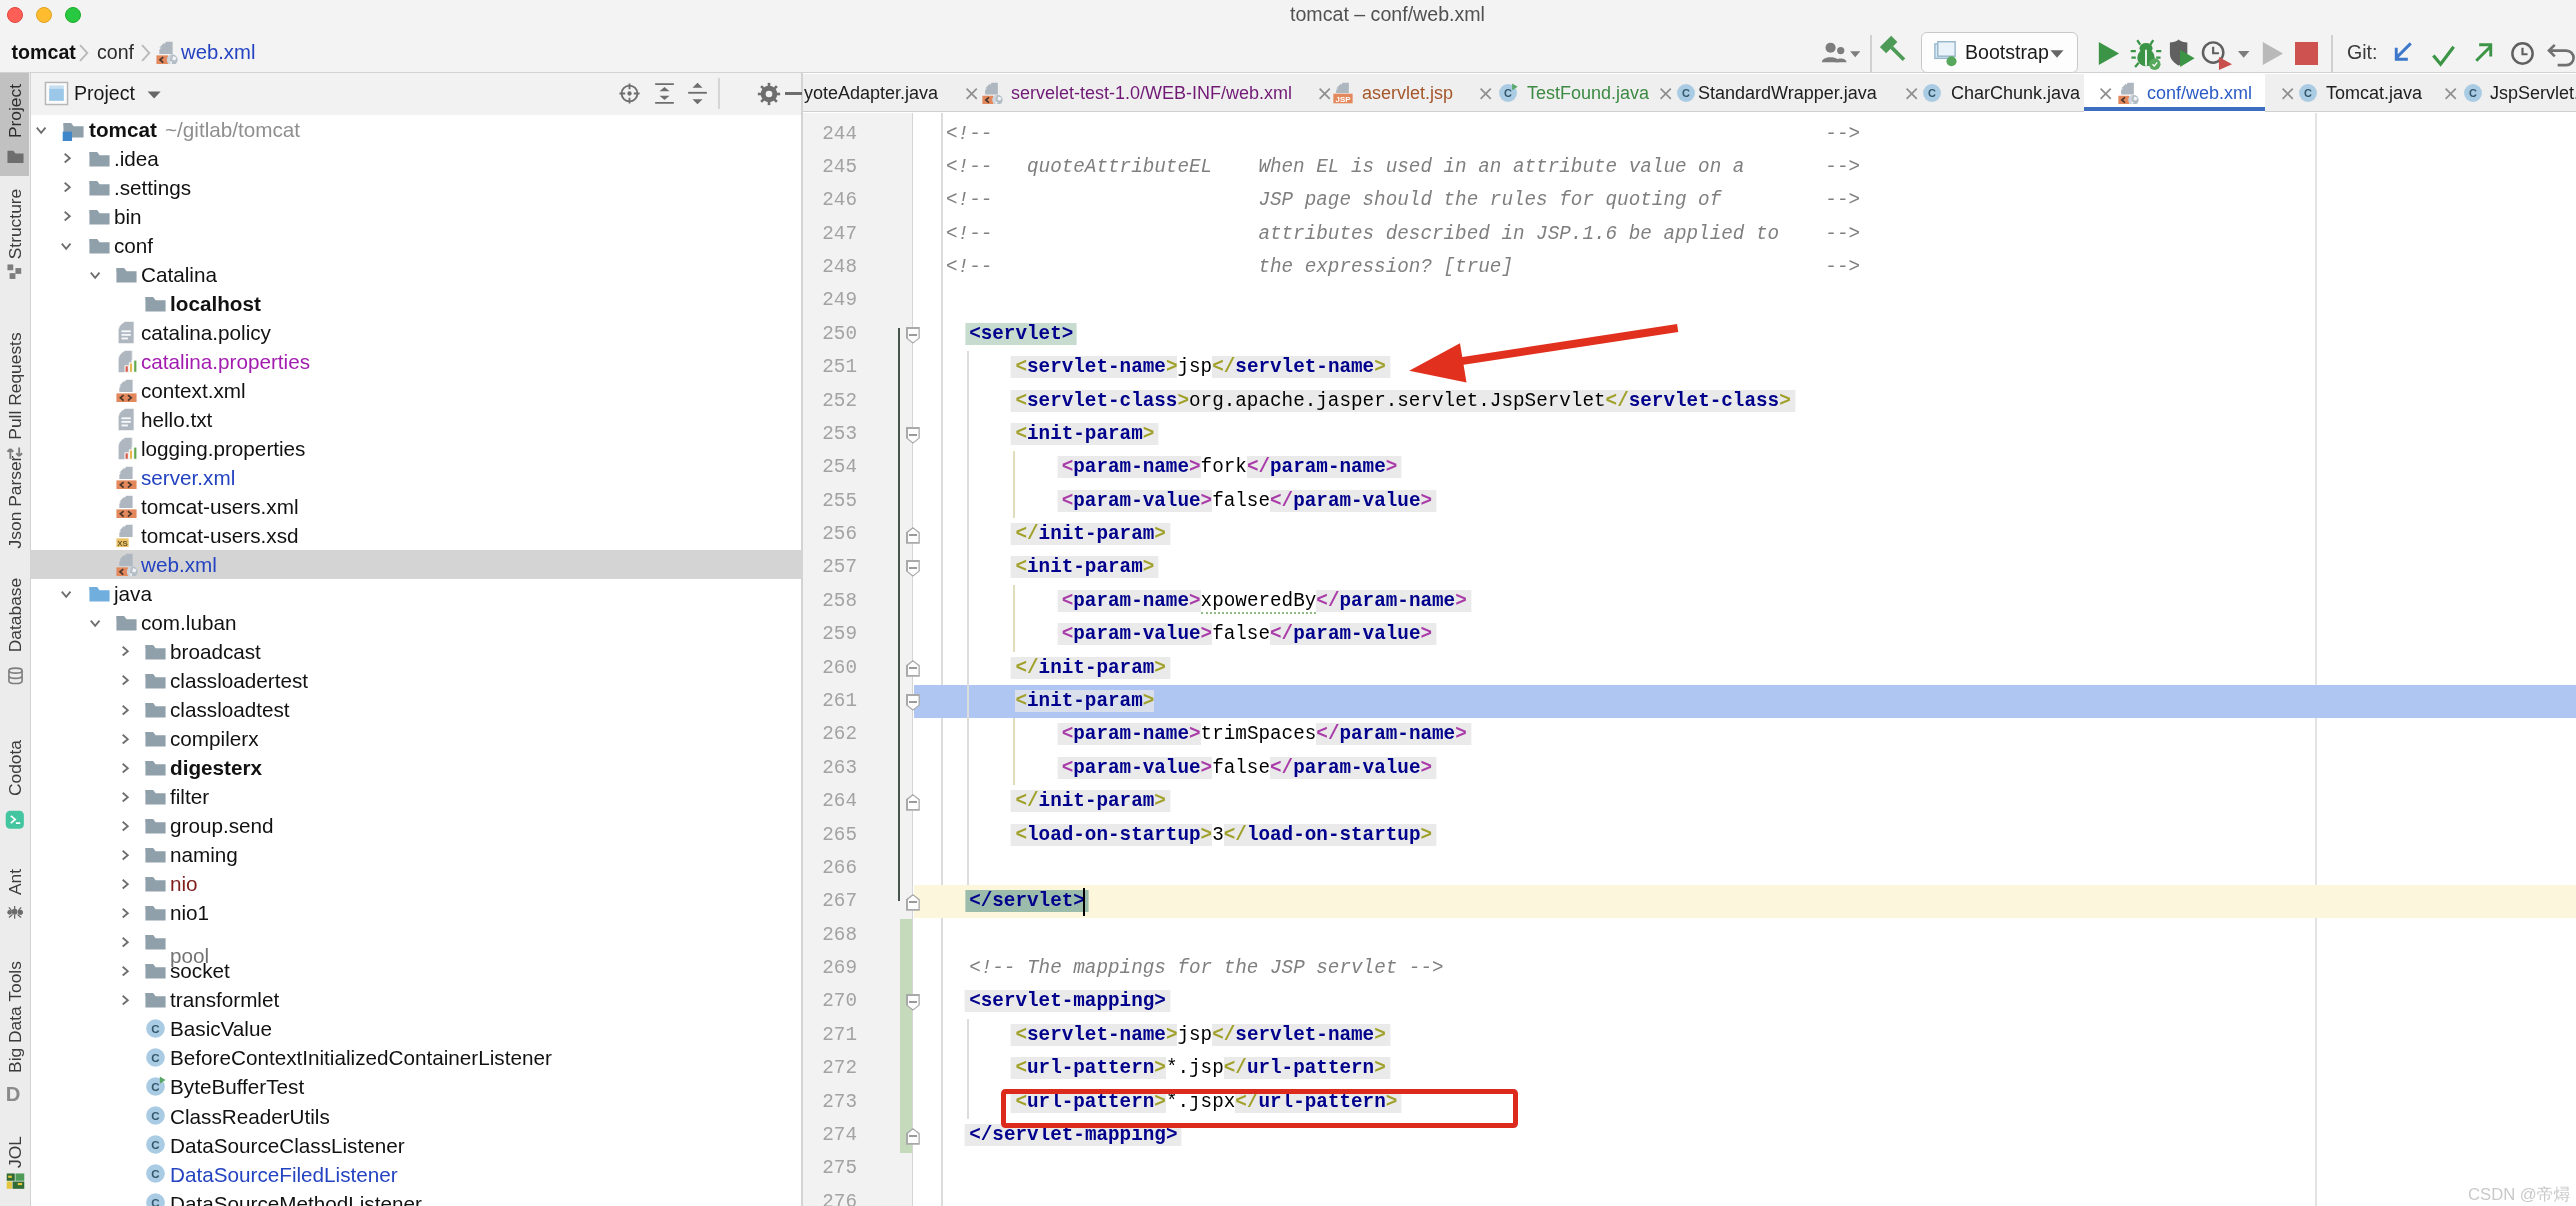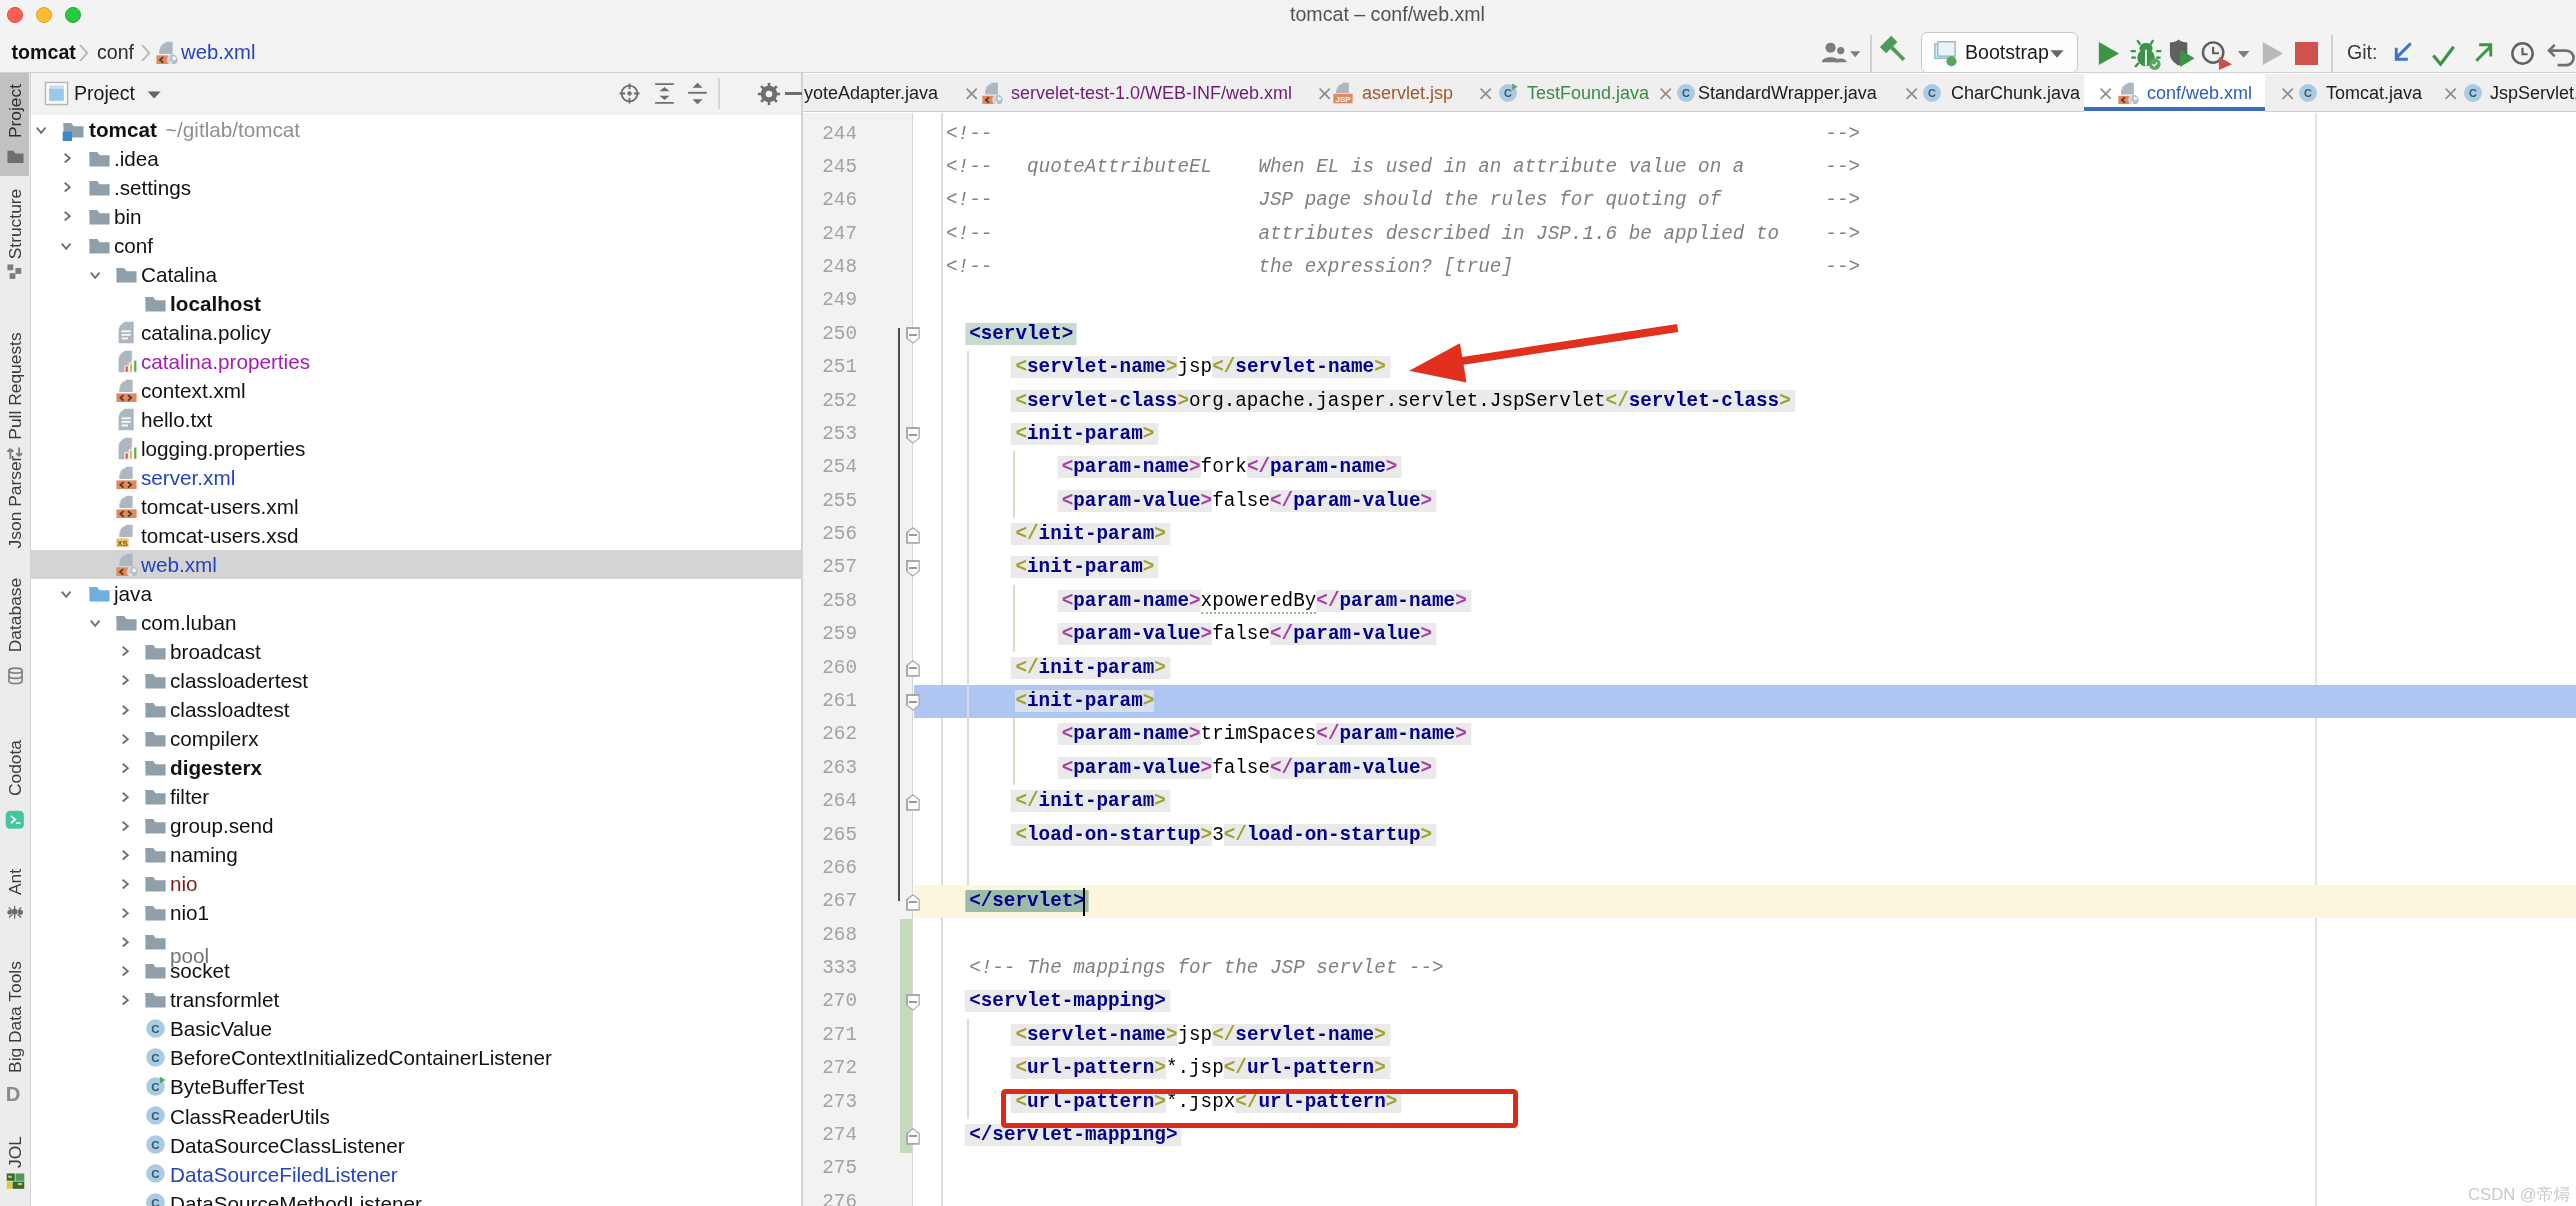--- a/index.html
+++ b/index.html
@@ -568,21 +568,21 @@
 <div class="num" style="top:618px">259</div>
 <div class="num" style="top:652px">260</div>
 <div class="num" style="top:685px">261</div>
 <div class="num" style="top:718px">262</div>
 <div class="num" style="top:752px">263</div>
 <div class="num" style="top:785px">264</div>
 <div class="num" style="top:819px">265</div>
 <div class="num" style="top:852px">266</div>
 <div class="num" style="top:885px">267</div>
 <div class="num" style="top:919px">268</div>
-<div class="num" style="top:952px">333</div>
+<div class="num" style="top:952px">269</div>
 <div class="num" style="top:985px">270</div>
 <div class="num" style="top:1019px">271</div>
 <div class="num" style="top:1052px">272</div>
 <div class="num" style="top:1086px">273</div>
 <div class="num" style="top:1119px">274</div>
 <div class="num" style="top:1152px">275</div>
 <div class="num" style="top:1186px">276</div>
 <div class="abs" style="left:967px;top:351px;width:1.5px;height:534px;background:#dcdcdc"></div>
 <div class="abs" style="left:967px;top:1019px;width:1.5px;height:100px;background:#dcdcdc"></div>
 <div class="abs" style="left:1013px;top:451px;width:1.5px;height:67px;background:#e0dcbc"></div>

